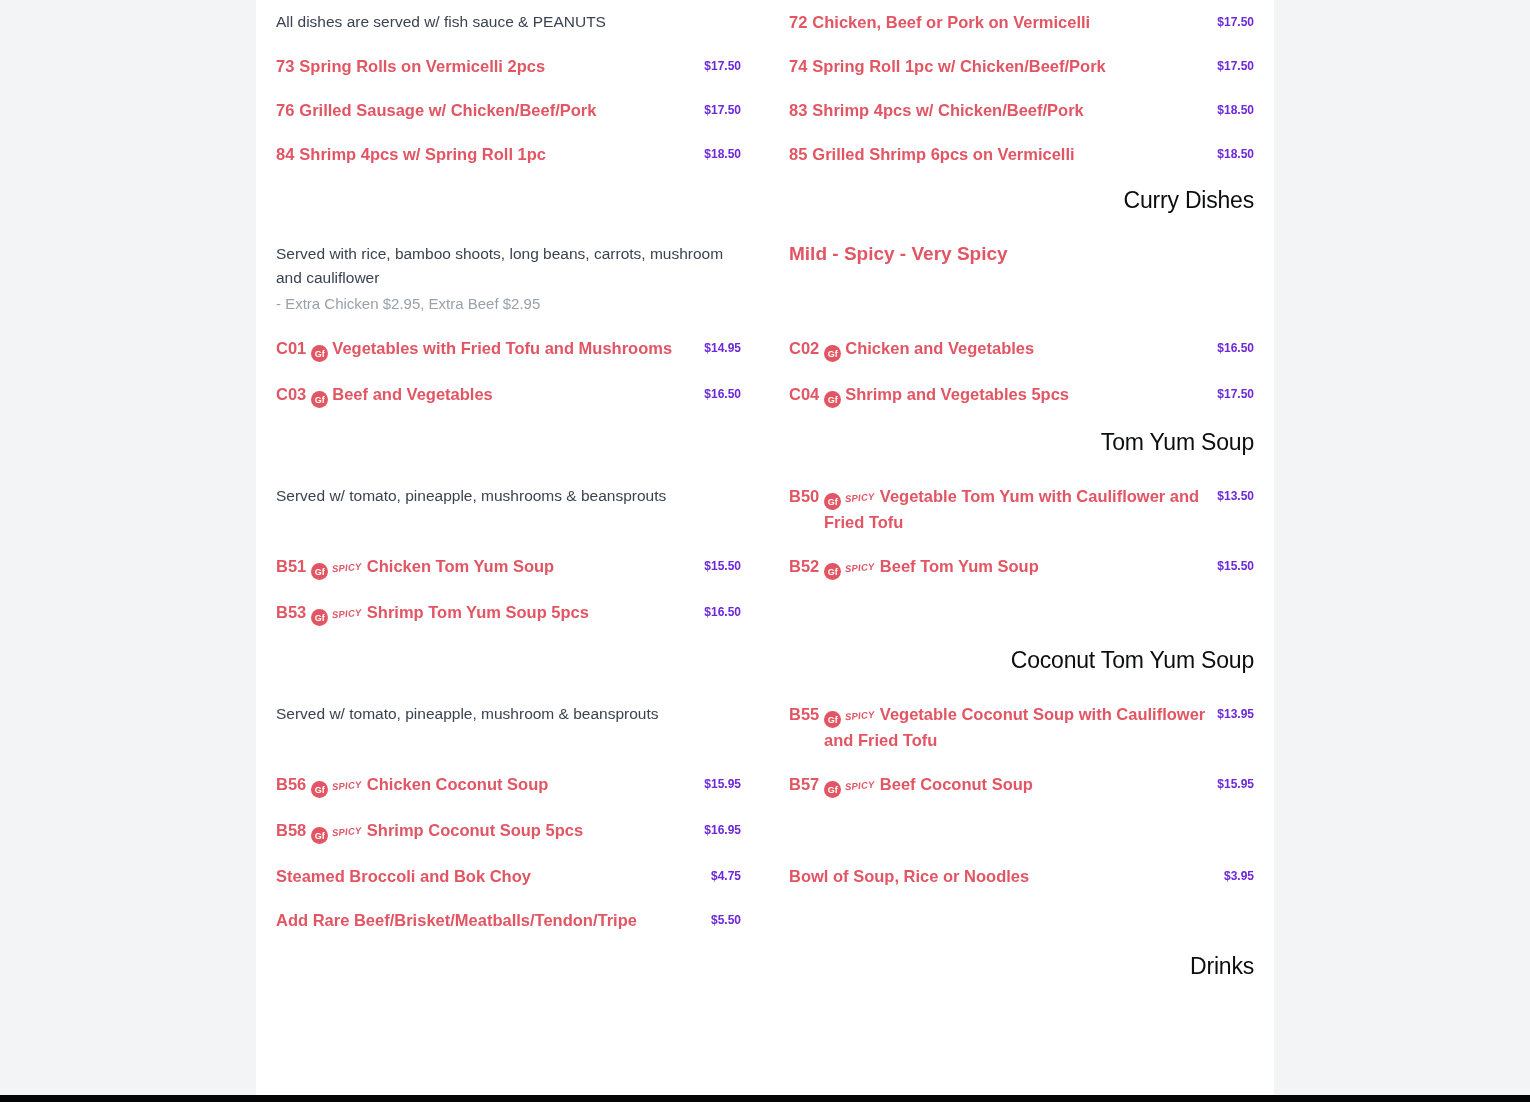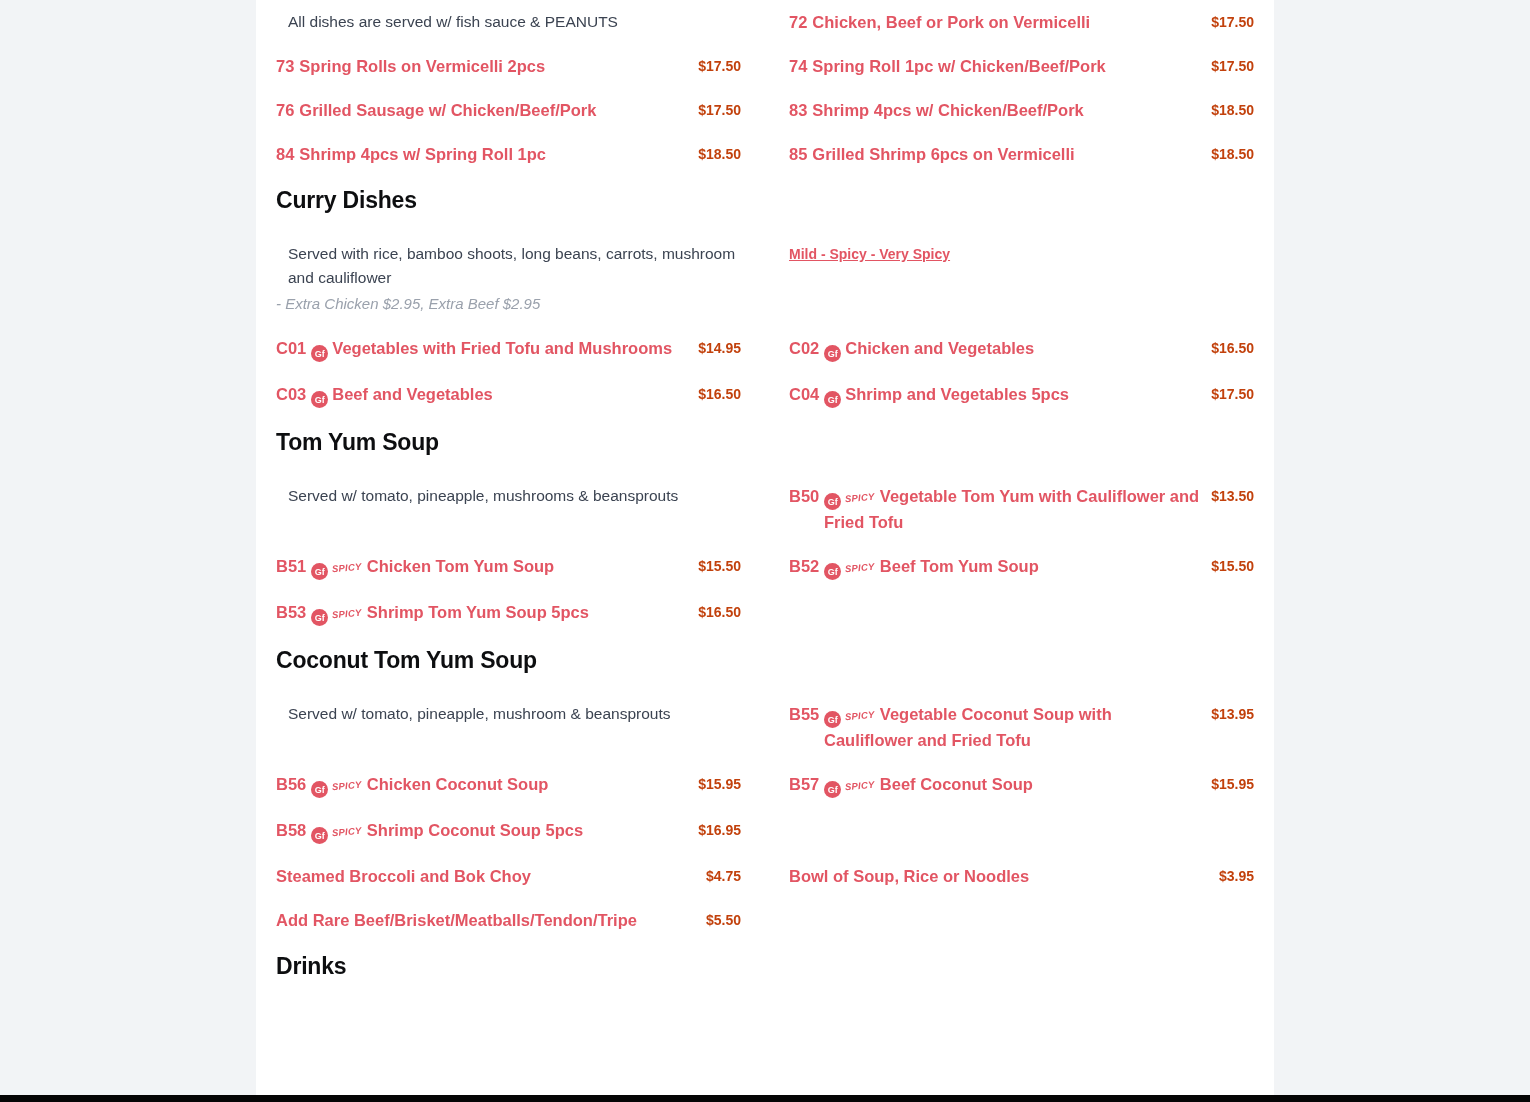--- a/index.html
+++ b/index.html
@@ -13,23 +13,24 @@
     width: 1018px;
     margin: 0 auto;
     background: #ffffff;
     min-height: 1102px;
   }
   .section-title {
     padding: 0 20px;
     margin: 9px 0 17px;
     font-size: 23px;
     line-height: 30px;
-    font-weight: 700;
+    font-weight: 400;
     color: #0d0e10;
     letter-spacing: -0.2px;
+    text-align: right;
   }
   .row {
     display: grid;
     grid-template-columns: 1fr 1fr;
     column-gap: 48px;
     padding: 0 20px;
   }
   .cell {
     min-height: 44px;
     padding: 10px 0;
@@ -44,46 +45,43 @@
     font-weight: 700;
     line-height: 24px;
     padding-left: 35px;
     text-indent: -35px;
     flex: 1 1 auto;
     padding-right: 6px;
   }
   .sides .item-name, .noindent .item-name { padding-left: 0; text-indent: 0; }
   .item-code { margin-right: 5px; }
   .item-price {
-    color: #c2410c;
-    font-size: 14px;
+    color: #6d28d9;
+    font-size: 12px;
     font-weight: 600;
     line-height: 24px;
     white-space: nowrap;
   }
   .desc-text {
     color: #3b4351;
     font-size: 15.5px;
     line-height: 24px;
     font-weight: 400;
-    margin-left: 12px;
   }
   .desc-note {
     color: #9aa1ac;
     font-size: 15px;
     line-height: 25px;
-    font-style: italic;
     margin-top: 1px;
   }
   .red-note {
     color: var(--accent, #e25563);
-    font-size: 14px;
+    font-size: 19px;
     font-weight: 700;
     line-height: 24px;
-    text-decoration: underline;
   }
   .gf-badge {
     display: inline-flex;
     width: 17px; height: 17px;
     border-radius: 50%;
     background: var(--accent, #e25563);
     color: #ffffff;
     font-size: 9px;
     font-weight: 700;
     align-items: center;

